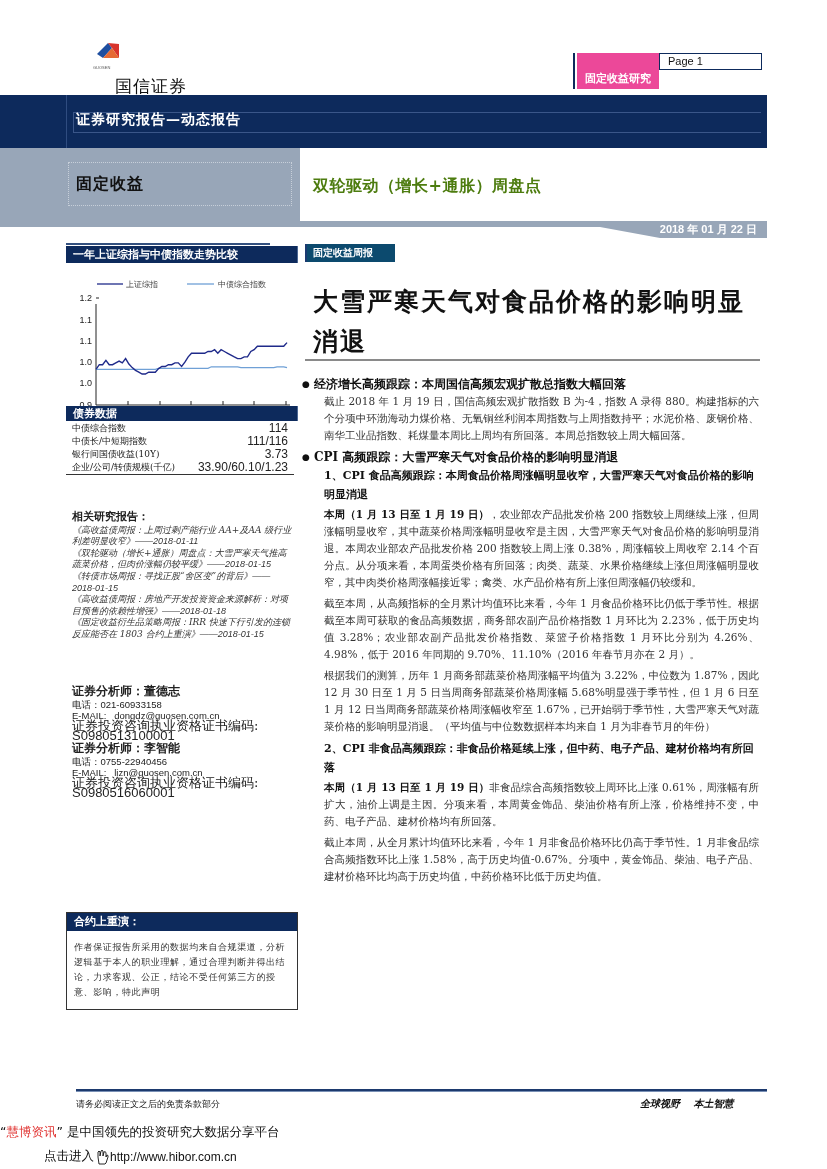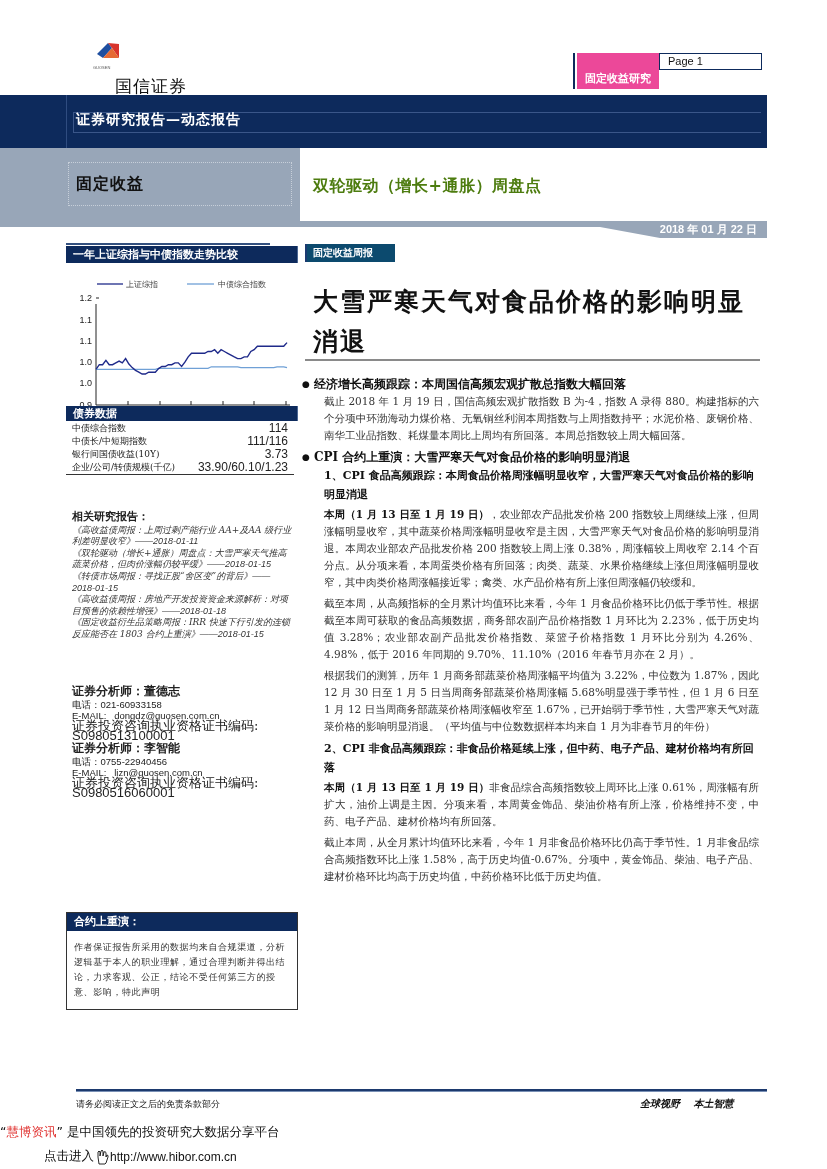--- a/index.html
+++ b/index.html
@@ -217,21 +217,21 @@
 </div>
 
 <div id="weekly-tag" class="abs">固定收益周报</div>
 <div id="headline" class="abs">大雪严寒天气对食品价格的影响明显消退</div>
 <div id="headline-rule" class="abs"></div>
 
 <div id="body" class="abs">
   <div class="bullet">经济增长高频跟踪：本周国信高频宏观扩散总指数大幅回落</div>
   <div class="para">截止 2018 年 1 月 19 日，国信高频宏观扩散指数 B 为-4，指数 A 录得 880。构建指标的六个分项中环渤海动力煤价格、无氧铜丝利润本周指数与上周指数持平；水泥价格、废钢价格、南华工业品指数、耗煤量本周比上周均有所回落。本周总指数较上周大幅回落。</div>
 
-  <div class="bullet">CPI 合约上重演：大雪严寒天气对食品价格的影响明显消退</div>
+  <div class="bullet">CPI 高频跟踪：大雪严寒天气对食品价格的影响明显消退</div>
   <div class="sub">1、CPI 食品高频跟踪：本周食品价格周涨幅明显收窄，大雪严寒天气对食品价格的影响明显消退</div>
   <div class="para"><b>本周（1 月 13 日至 1 月 19 日）</b><span>，农业部农产品批发价格 200 指数较上周继续上涨，但周涨幅明显收窄，其中蔬菜价格周涨幅明显收窄是主因，大雪严寒天气对食品价格的影响明显消退。本周农业部农产品批发价格 200 指数较上周上涨 0.38%，周涨幅较上周收窄 2.14 个百分点。从分项来看，本周蛋类价格有所回落；肉类、蔬菜、水果价格继续上涨但周涨幅明显收窄，其中肉类价格周涨幅接近零；禽类、水产品价格有所上涨但周涨幅仍较缓和。</span></div>
   <div class="para">截至本周，从高频指标的全月累计均值环比来看，今年 1 月食品价格环比仍低于季节性。根据截至本周可获取的食品高频数据，商务部农副产品价格指数 1 月环比为 2.23%，低于历史均值 3.28%；农业部农副产品批发价格指数、菜篮子价格指数 1 月环比分别为 4.26%、4.98%，低于 2016 年同期的 9.70%、11.10%（2016 年春节月亦在 2 月）。</div>
   <div class="para">根据我们的测算，历年 1 月商务部蔬菜价格周涨幅平均值为 3.22%，中位数为 1.87%，因此 12 月 30 日至 1 月 5 日当周商务部蔬菜价格周涨幅 5.68%明显强于季节性，但 1 月 6 日至 1 月 12 日当周商务部蔬菜价格周涨幅收窄至 1.67%，已开始弱于季节性，大雪严寒天气对蔬菜价格的影响明显消退。（平均值与中位数数据样本均来自 1 月为非春节月的年份）</div>
 
   <div class="sub">2、CPI 非食品高频跟踪：非食品价格延续上涨，但中药、电子产品、建材价格均有所回落</div>
   <div class="para"><b>本周（1 月 13 日至 1 月 19 日）</b><span>非食品综合高频指数较上周环比上涨 0.61%，周涨幅有所扩大，油价上调是主因。分项来看，本周黄金饰品、柴油价格有所上涨，价格维持不变，中药、电子产品、建材价格均有所回落。</span></div>
   <div class="para">截止本周，从全月累计均值环比来看，今年 1 月非食品价格环比仍高于季节性。1 月非食品综合高频指数环比上涨 1.58%，高于历史均值-0.67%。分项中，黄金饰品、柴油、电子产品、建材价格环比均高于历史均值，中药价格环比低于历史均值。</div>
 </div>
 

